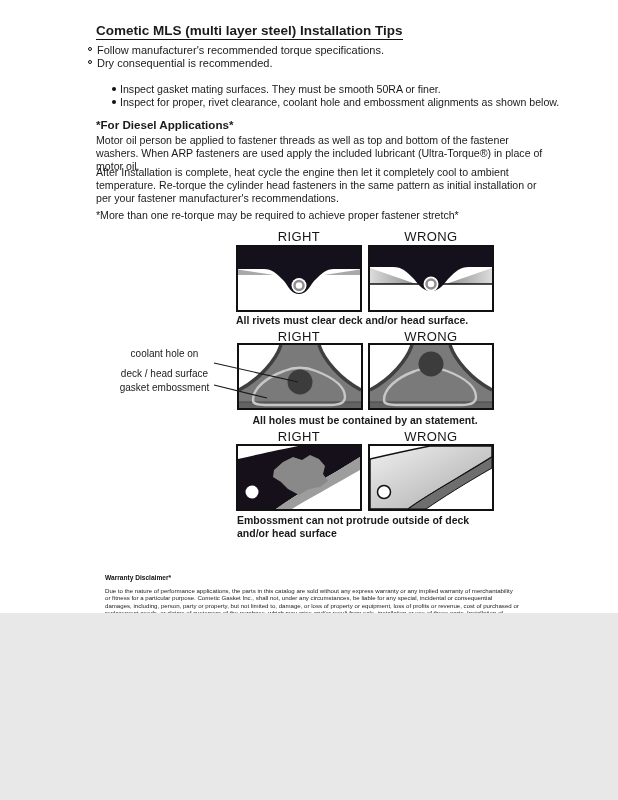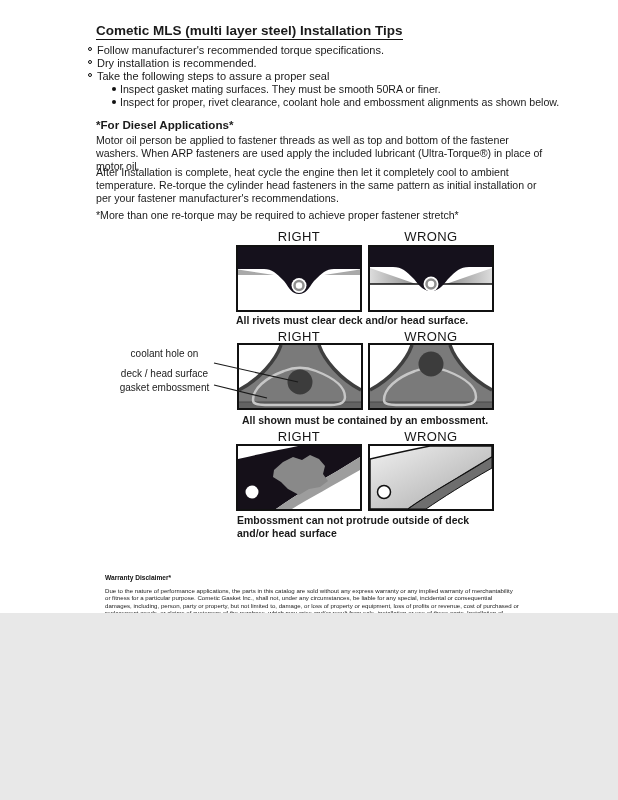--- a/index.html
+++ b/index.html
@@ -45,25 +45,21 @@
 <div class="page">
 
   <div class="abs title">Cometic MLS (multi layer steel) Installation Tips</div>
 
   <div class="bullet-line" style="top:44px;">
     <span class="ring"></span>
     <span>Follow manufacturer's recommended torque specifications.</span>
   </div>
   <div class="bullet-line" style="top:57px;">
     <span class="ring"></span>
-    <span>Dry installation is recommended.</span>
-  </div>
-  <div class="bullet-line" style="top:70px;">
-    <span class="ring"></span>
-    <span>Take the following steps to assure a proper seal</span>
+    <span>Dry consequential is recommended.</span>
   </div>
   <div class="sub-line" style="top:83px;">
     <span class="dot"></span>
     <span>Inspect gasket mating surfaces.  They must be smooth 50RA or finer.</span>
   </div>
   <div class="sub-line" style="top:96px;">
     <span class="dot"></span>
     <span>Inspect for proper, rivet clearance, coolant hole and embossment alignments as shown below.</span>
   </div>
 
@@ -139,21 +135,21 @@
       <rect y="57" width="122" height="6" fill="#636363"></rect>
       <line x1="0" y1="57" x2="122" y2="57" stroke="#4a4a4a" stroke-width="1"></line>
       <path d="M0,0 H42 C37,15 21,34 0,45 Z" fill="#ffffff"></path>
       <path d="M42,0 C37,15 21,34 0,45" fill="none" stroke="#3f3f3f" stroke-width="3.5"></path>
       <path d="M122,0 H80 C85,15 101,34 122,45 Z" fill="#ffffff"></path>
       <path d="M80,0 C85,15 101,34 122,45" fill="none" stroke="#3f3f3f" stroke-width="3.5"></path>
       <path d="M14,55 C14,44 26,33 45,26 C55,22 67,22 77,26 C95,33 106,42 106,52 C106,58 100,60 92,60 H26 C18,60 14,59 14,55 Z" fill="none" stroke="#c7c7c7" stroke-width="2.4"></path>
       <circle cx="61" cy="19" r="12.5" fill="#3c3c3c"></circle>
     </svg>
   </div>
-  <div class="abs caption" style="left:235px; top:414px; width:260px; text-align:center;">All shown must be contained by an embossment.</div>
+  <div class="abs caption" style="left:235px; top:414px; width:260px; text-align:center;">All holes must be contained by an statement.</div>
 
   <div class="abs dg-header" style="left:236px; top:429px;">RIGHT</div>
   <div class="abs dg-header" style="left:368px; top:429px;">WRONG</div>
 
   <div class="abs dg-box" style="left:236px; top:444px;">
     <svg viewBox="0 0 122 63">
       <rect width="122" height="63" fill="#ffffff"></rect>
       <path d="M60,0 H122 V11 C92,30 60,47 38,63 H0 V13 C26,7 45,3 60,0 Z" fill="#151019"></path>
       <path d="M38,63 C60,47 92,30 122,11 V24 C96,39 70,53 54,63 Z" fill="#9d9d9d"></path>
       <polygon points="36,24 45,16 55,11 64,14 72,9 81,13 87,20 85,28 90,35 82,41 71,43 61,49 50,43 43,36 35,31" fill="#898989"></polygon>

